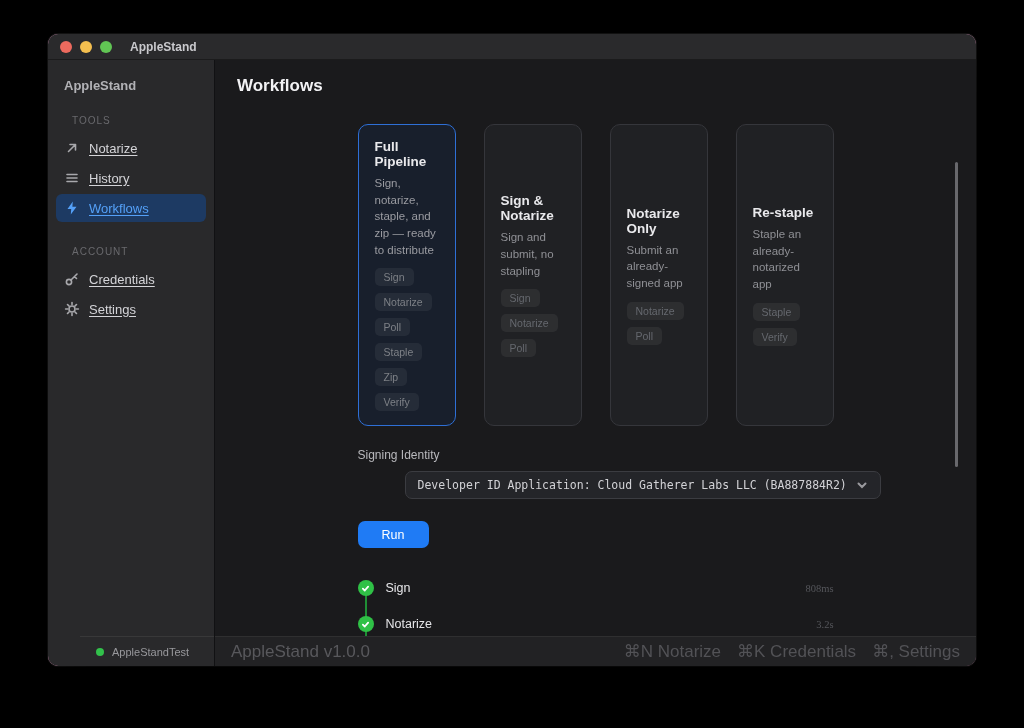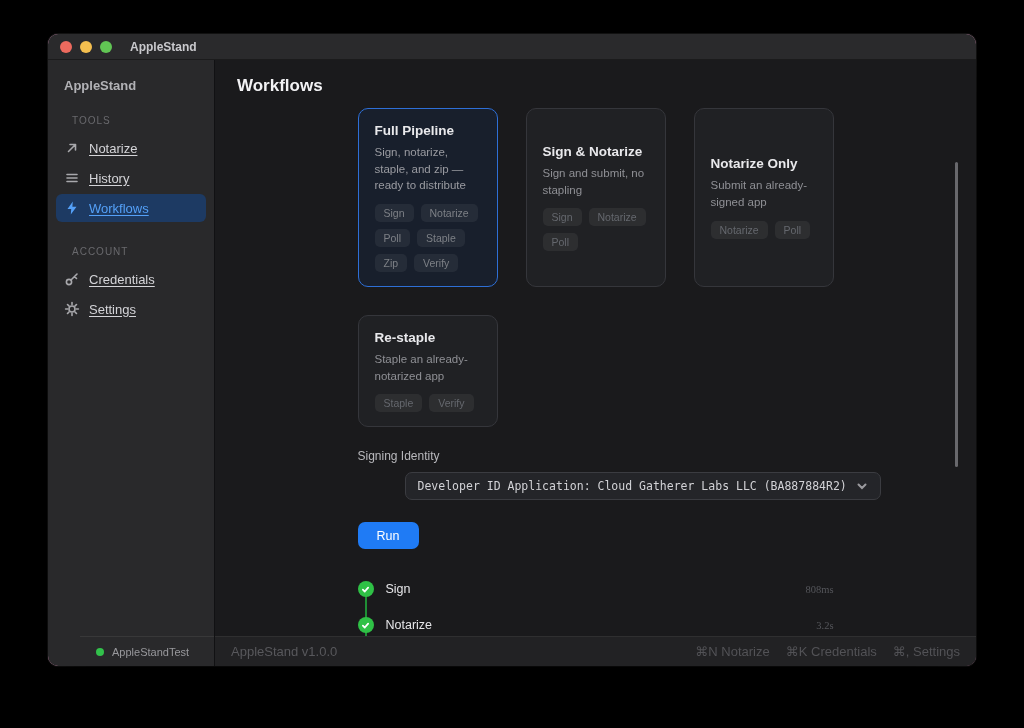--- a/index.html
+++ b/index.html
@@ -60,21 +60,21 @@
   .status-dot { width: 8px; height: 8px; border-radius: 50%; background: #32c14b; }
 
   
   .main { flex: 1; display: flex; flex-direction: column; background: #1a1a1c; min-width: 0; }
   .scroll-area { flex: 1; position: relative; overflow: hidden; }
   .page-title { padding: 16px 0 0 22px; font-size: 17px; font-weight: bold; color: #f2f2f4; }
 
   .content-col { width: 476px; margin: 0 auto; }
 
   .cards-grid {
-    margin-top: 12px; display: grid; grid-template-columns: 1fr 1fr 1fr; gap: 28px;
+    margin-top: 28px; display: grid; grid-template-columns: 1fr 1fr 1fr 1fr; gap: 28px;
   }
   .card {
     background: #202124; border: 1px solid #35363b; border-radius: 10px;
     padding: 14px 16px; display: flex; flex-direction: column; justify-content: center;
   }
   .card.selected { background: #181f2c; border-color: #2e6fd6; }
   .card-title { font-size: 13.5px; font-weight: 700; color: #e9e9ec; }
   .card-desc { margin-top: 6px; font-size: 11.5px; line-height: 1.45; color: #8f9095; }
   .card.selected .card-desc { color: #9a9ba1; }
   .chip-row { margin-top: 10px; display: flex; flex-wrap: wrap; gap: 7px; }
@@ -90,21 +90,21 @@
     background: #242529; border: 1px solid #3b3c41; border-radius: 7px;
     display: flex; align-items: center; padding: 0 12px; margin-left: 47px;
   }
   .select-value {
     flex: 1; font-family: "DejaVu Sans Mono", monospace;
     font-size: 11.5px; color: #d2d2d6; white-space: nowrap; overflow: hidden;
   }
   .select-box svg { width: 12px; height: 12px; stroke: #9a9a9e; fill: none; stroke-width: 2; stroke-linecap: round; }
 
   .run-btn {
-    margin-top: 22px; width: 61px; height: 27px; border: none; border-radius: 7px;
+    margin-top: 22px; width: 71px; height: 27px; border: none; border-radius: 7px;
     background: #1f7bf5; color: #fff; font-family: inherit;
     font-size: 12.5px; font-weight: 500; cursor: default;
   }
 
   
   .steps { margin-top: 30px; position: relative; padding-bottom: 26px; }
   .steps .rail {
     position: absolute; left: 7px; top: 10px; bottom: 0; width: 2px;
     background: #1f8f35; border-radius: 1px;
   }
@@ -126,21 +126,21 @@
 
   .scrollbar {
     position: absolute; right: 18px; top: 102px; width: 3px; height: 305px;
     background: #68686c; border-radius: 2px;
   }
 
   
   .statusbar {
     height: 30px; flex: 0 0 30px; border-top: 1px solid rgba(255,255,255,.06);
     background: #222224; display: flex; align-items: center;
-    padding: 0 16px; font-size: 13px; color: #58585c;
+    padding: 0 16px; font-size: 17px; color: #58585c;
   }
   .statusbar .shortcuts { margin-left: auto; display: flex; gap: 16px; color: #525256; }
 </style>
 </head>
 <body>
 
 <div class="window">
 
   <div class="titlebar">
     <div class="traffic">

